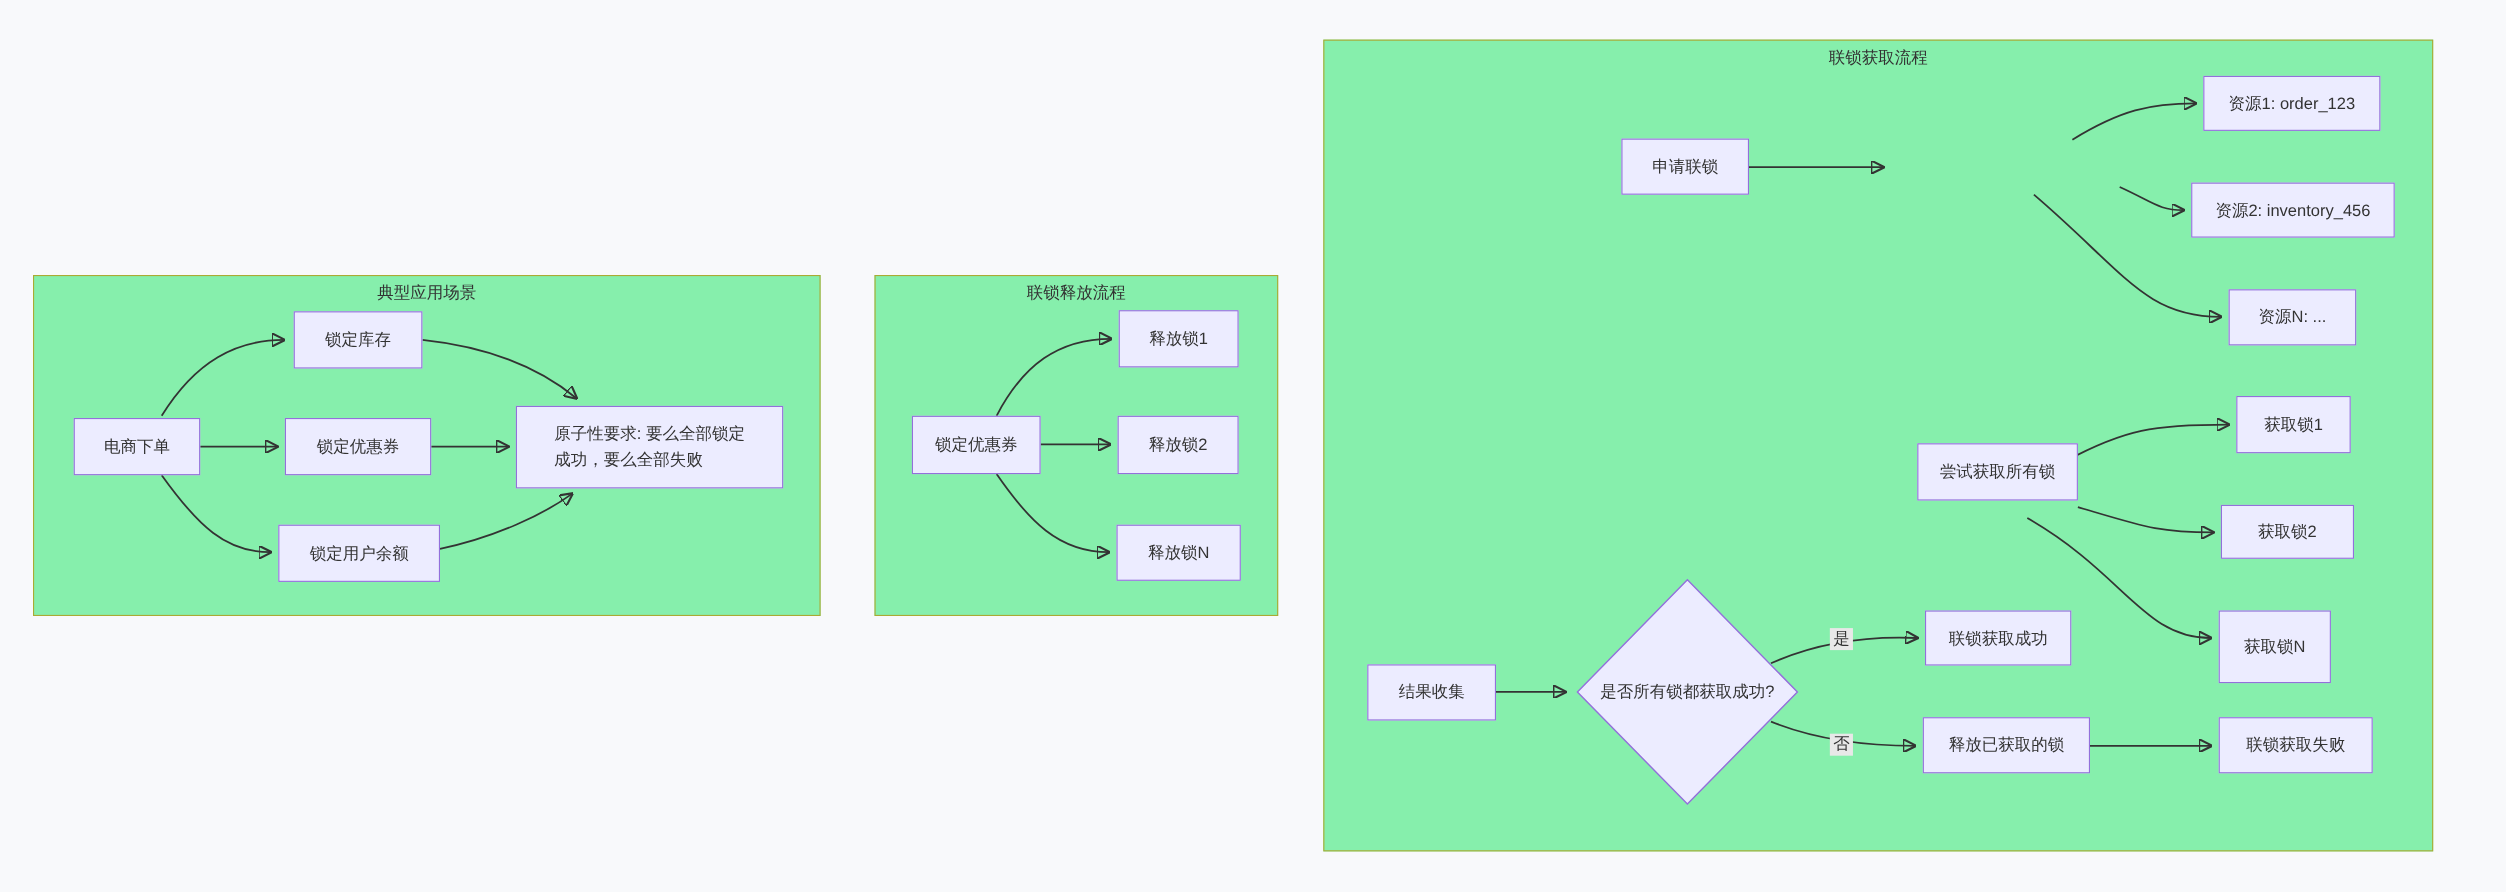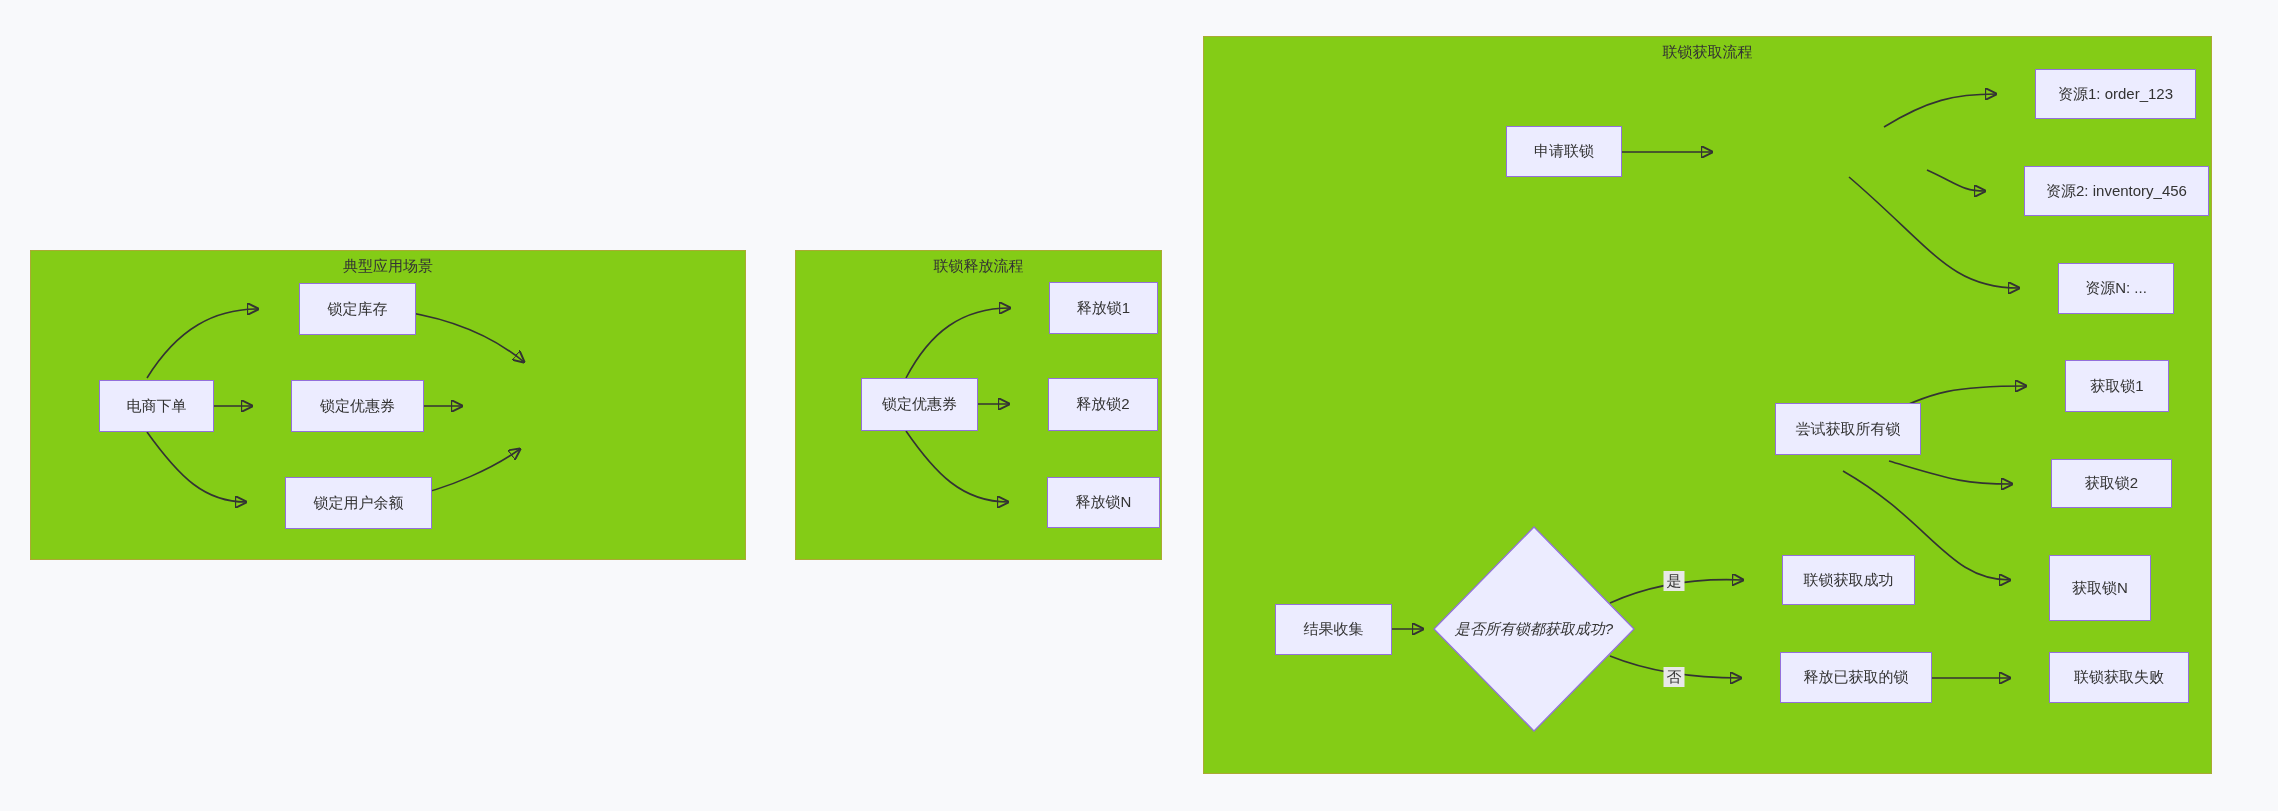--- a/index.html
+++ b/index.html
@@ -6,53 +6,52 @@
   body{
     width:2278px;height:811px;
     background:#f8f9fb;
     font-family:"Liberation Sans","DejaVu Sans",sans-serif;
     color:#333;
     overflow:hidden;
   }
   .canvas{position:relative;width:2278px;height:811px;}
   .cluster{
     position:absolute;
-    background:#84cc16;
+    background:#86efac;
     border:1px solid #aaaa33;
     box-sizing:border-box;
   }
   .cluster-title{
     position:absolute;top:6px;left:0;right:0;
     text-align:center;
     font-size:15px;
     color:#333;
   }
   .node{
     position:absolute;
     background:#ECECFF;
     border:1px solid #9370DB;
     box-sizing:border-box;
     display:flex;align-items:center;justify-content:center;
     font-size:15px;color:#333;
     text-align:left;
     white-space:nowrap;
-    margin-left:32px;
   }
   .node.wrap{white-space:pre-line;line-height:1.55;padding:0 12px;}
   .edges{position:absolute;left:0;top:0;pointer-events:none;}
   .edges path{fill:none;stroke:#333333;stroke-width:1.6px;}
   .edge-label{
     position:absolute;
     transform:translate(-50%,-50%);
     background:#e8e8e8;
     font-size:15px;color:#333;
     padding:1px 3px;
     line-height:1.2;
   }
-  .diamond-wrap{position:absolute;font-style:italic;}
+  .diamond-wrap{position:absolute;}
   .diamond-wrap svg{position:absolute;left:0;top:0;}
   .diamond-wrap polygon{fill:#ECECFF;stroke:#9370DB;stroke-width:1.3px;}
   .diamond-label{
     position:absolute;left:0;right:0;top:50%;
     transform:translateY(-50%);
     text-align:center;
     font-size:15px;color:#333;white-space:nowrap;
   }
 </style>
 </head>
@@ -100,20 +99,22 @@
     <path d="M 1360,629 L 1423,629" marker-end="url(#arrow)"></path>
     <path d="M 1610,603 C 1652,584 1698,578 1743,580" marker-end="url(#arrow)"></path>
     <path d="M 1610,656 C 1652,673 1698,678 1741,678" marker-end="url(#arrow)"></path>
     <path d="M 1900,678 L 2010,678" marker-end="url(#arrow)"></path>
   </svg>
 
   <div class="node" style="left:67px;top:380px;width:115px;height:52px">电商下单</div>
   <div class="node" style="left:267px;top:283px;width:117px;height:52px">锁定库存</div>
   <div class="node" style="left:259px;top:380px;width:133px;height:52px">锁定优惠券</div>
   <div class="node" style="left:253px;top:477px;width:147px;height:52px">锁定用户余额</div>
+  <div class="node wrap" style="left:469px;top:369px;width:243px;height:75px">原子性要求: 要么全部锁定
+成功，要么全部失败</div>
 
   <div class="node" style="left:829px;top:378px;width:117px;height:53px">锁定优惠券</div>
   <div class="node" style="left:1017px;top:282px;width:109px;height:52px">释放锁1</div>
   <div class="node" style="left:1016px;top:378px;width:110px;height:53px">释放锁2</div>
   <div class="node" style="left:1015px;top:477px;width:113px;height:51px">释放锁N</div>
 
   <div class="node" style="left:1474px;top:126px;width:116px;height:51px">申请联锁</div>
   <div class="node" style="left:2003px;top:69px;width:161px;height:50px">资源1: order_123</div>
   <div class="node" style="left:1992px;top:166px;width:185px;height:50px">资源2: inventory_456</div>
   <div class="node" style="left:2026px;top:263px;width:116px;height:51px">资源N: ...</div>

